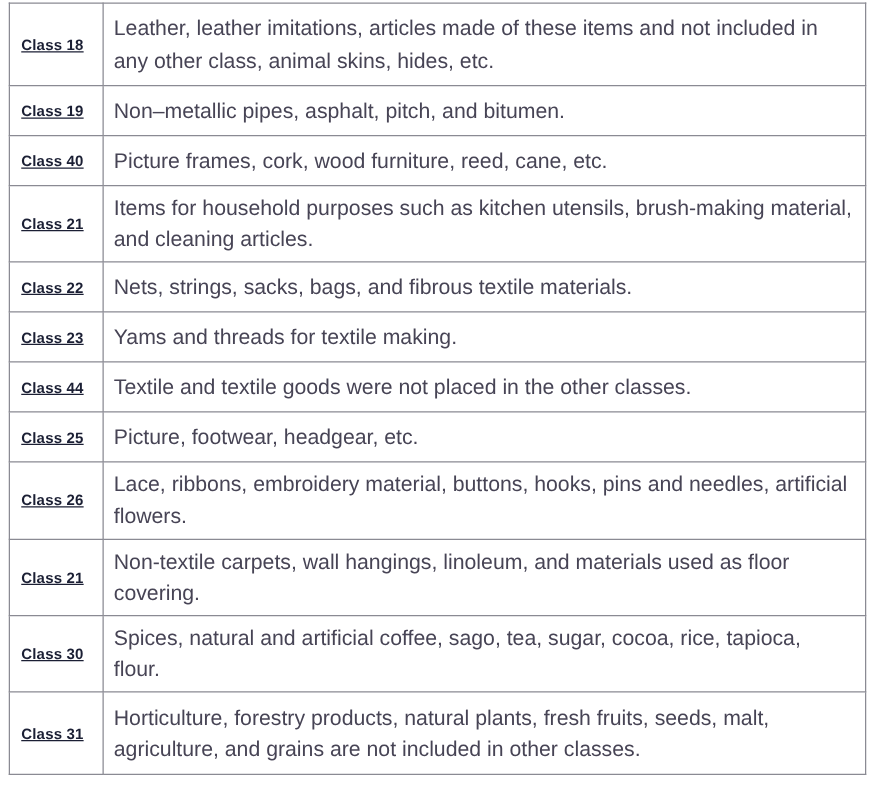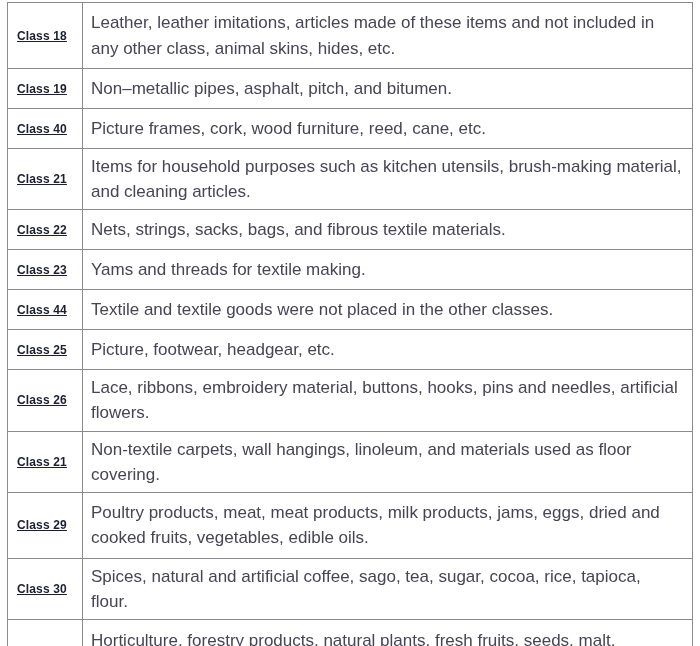--- a/index.html
+++ b/index.html
@@ -103,24 +103,20 @@
           <td class="class-desc">Picture, footwear, headgear, etc.</td>
         </tr>
         <tr class="row-1line">
           <td class="class-label">Class 26</td>
           <td class="class-desc">Lace, ribbons, embroidery material, buttons, hooks, pins and needles, artificial flowers.</td>
         </tr>
         <tr class="row-1line">
           <td class="class-label">Class 21</td>
           <td class="class-desc">Non-textile carpets, wall hangings, linoleum, and materials used as floor covering.</td>
         </tr>
-        <tr class="row-2line">
-          <td class="class-label">Class 29</td>
-          <td class="class-desc">Poultry products, meat, meat products, milk products, jams, eggs, dried and cooked fruits, vegetables, edible oils.</td>
-        </tr>
         <tr class="row-1line">
           <td class="class-label">Class 30</td>
           <td class="class-desc">Spices, natural and artificial coffee, sago, tea, sugar, cocoa, rice, tapioca, flour.</td>
         </tr>
         <tr class="row-2line">
           <td class="class-label">Class 31</td>
           <td class="class-desc">Horticulture, forestry products, natural plants, fresh fruits, seeds, malt, agriculture, and grains are not included in other classes.</td>
         </tr>
       </tbody>
   </table>

